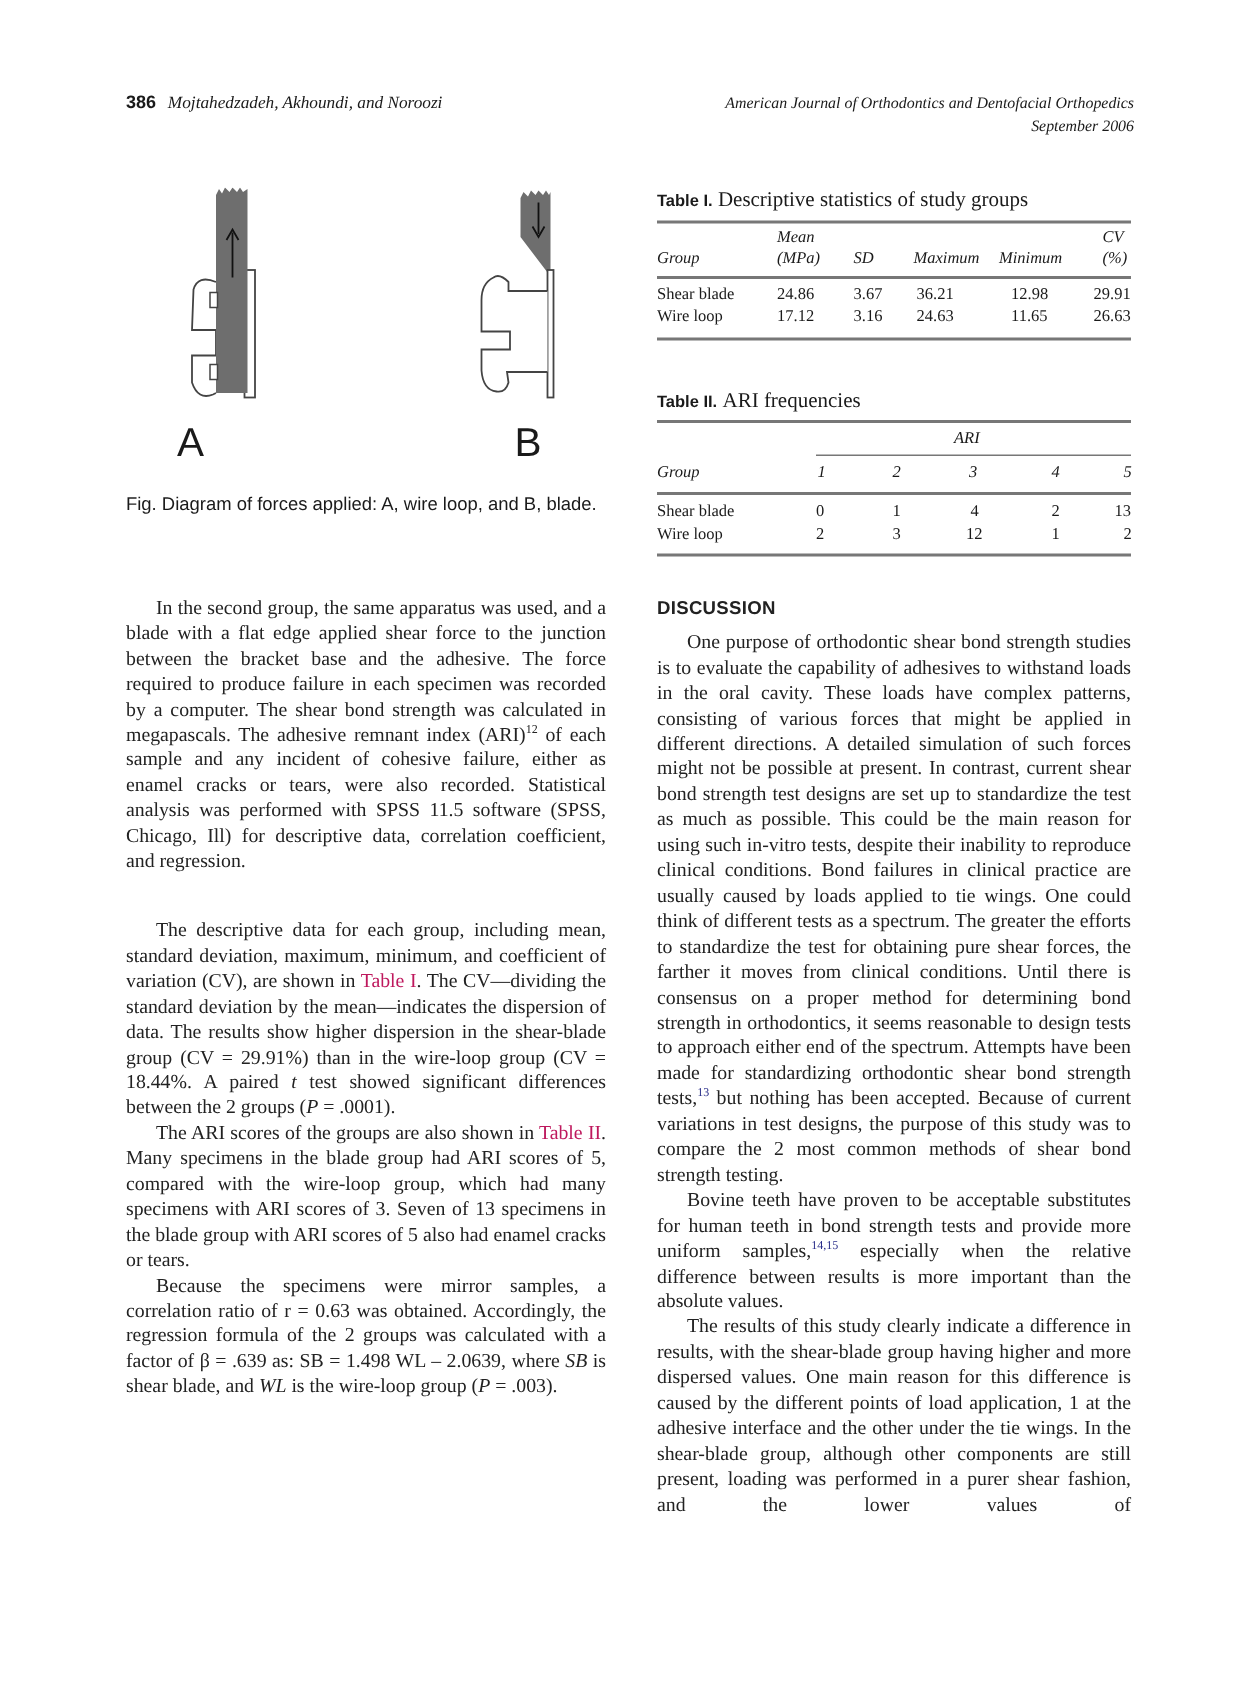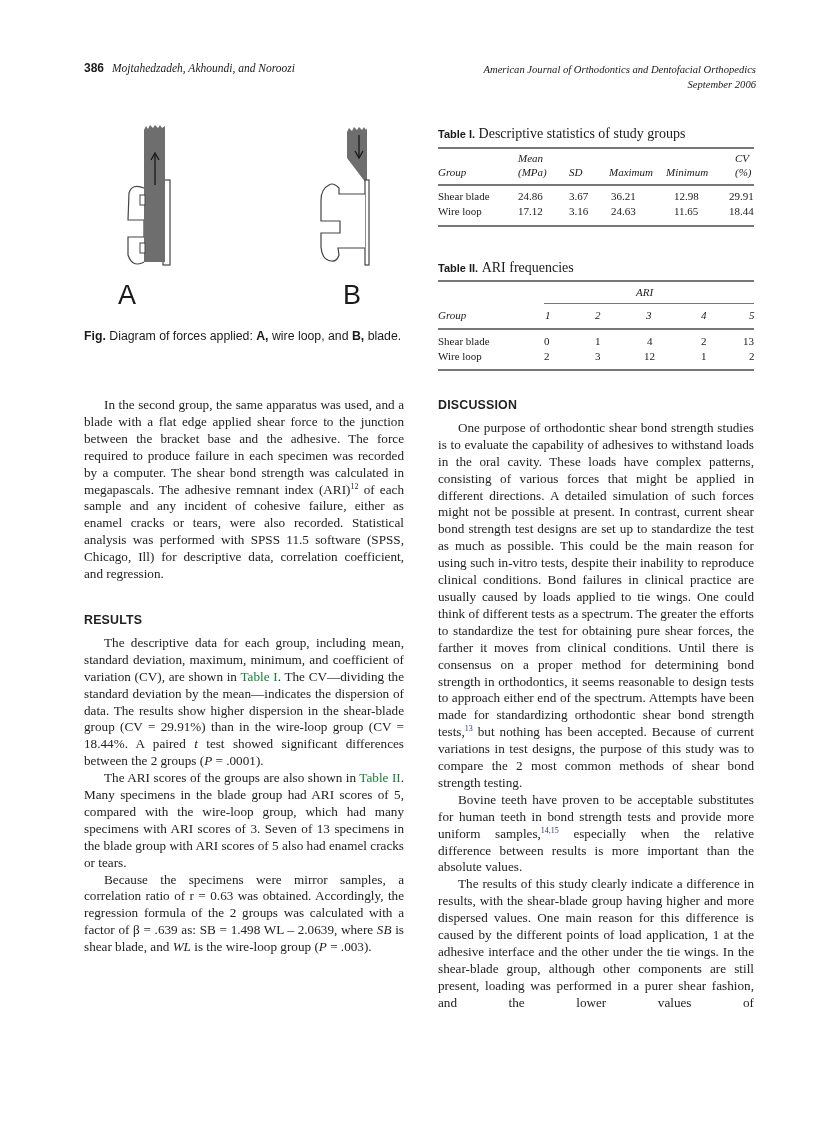--- a/index.html
+++ b/index.html
@@ -9,40 +9,40 @@
   .rh-left { position: absolute; left: 84px; top: 61px; font-size: 11.5px; }
   .rh-left .pg { font-family: "Liberation Sans", sans-serif; font-weight: bold; font-size: 12px; margin-right: 5px; }
   .rh-left .auth { font-family: "Liberation Serif", serif; font-style: italic; }
   .rh-right { position: absolute; right: 82px; top: 62px; text-align: right; font-family: "Liberation Serif", serif; font-style: italic; font-size: 10.6px; line-height: 15px; }
 
   
   .figure { position: absolute; left: 84px; top: 125px; width: 325px; height: 240px; }
   .figure svg { position: absolute; left: 0; top: 0; }
   .fig-label { position: absolute; font-family: "Liberation Sans", sans-serif; font-size: 27px; }
   .fig-caption { position: absolute; left: 84px; top: 328px; width: 322px; font-family: "Liberation Sans", sans-serif; font-size: 12.3px; line-height: 16px; text-align: justify; }
-  .fig-caption b { font-weight: bold; }
+  .fig-caption b { font-weight: normal; }
 
   
   .tbl-title { position: absolute; left: 438px; font-size: 14px; }
   .tbl-title .tn { font-family: "Liberation Sans", sans-serif; font-size: 11px; font-weight: bold; text-align: center; }
   .tbl-title .tt { font-family: "Liberation Serif", serif; font-size: 14px; }
   .rule { position: absolute; left: 438px; width: 316px; background: #777; }
   .table { position: absolute; left: 438px; width: 316px; font-family: "Liberation Serif", serif; font-size: 11px; }
   .table .row { position: absolute; left: 0; width: 316px; height: 14px; }
   .table .cell { position: absolute; top: 0; white-space: nowrap; }
   .table .hdr { font-style: italic; }
 
   
   .col { position: absolute; font-family: "Liberation Serif", serif; font-size: 13.2px; line-height: 16.9px; text-align: justify; color: #222; }
   .col p { margin: 0; }
   .col p.ind { text-indent: 20px; }
   .col .sec { font-family: "Liberation Sans", sans-serif; font-weight: bold; font-size: 12.4px; letter-spacing: 0.2px; margin: 0 0 6px 0; text-align: left; }
   .col sup { font-size: 8px; line-height: 0; vertical-align: super; color: #2b2f8a; }
   .col sup.blk { color: #222; }
-  .link { color: #15803d; }
+  .link { color: #be185d; }
   .it { font-style: italic; }
   .last { text-align-last: justify; }
 </style>
 </head>
 <body>
 
 <div class="rh-left">
   <span class="pg">386</span>
   <span class="auth">Mojtahedzadeh, Akhoundi, and Noroozi</span>
 </div>
@@ -117,21 +117,21 @@
     <span class="cell" style="left:173px;">36.21</span>
     <span class="cell" style="left:236px;">12.98</span>
     <span class="cell" style="left:291px;">29.91</span>
   </div>
   <div class="row" style="top:15px;">
     <span class="cell" style="left:0;">Wire loop</span>
     <span class="cell" style="left:80px;">17.12</span>
     <span class="cell" style="left:131px;">3.16</span>
     <span class="cell" style="left:173px;">24.63</span>
     <span class="cell" style="left:236px;">11.65</span>
-    <span class="cell" style="left:291px;">18.44</span>
+    <span class="cell" style="left:291px;">26.63</span>
   </div>
 </div>
 <div class="rule" style="top:225px; height:1.5px;"></div>
 
 <div class="tbl-title" style="top:260px;">
   <span class="tn">Table II.</span>
   <span class="tt">ARI frequencies</span>
 </div>
 <div class="rule" style="top:280px; height:1.5px;"></div>
 <div class="table" style="top:286px;">
@@ -167,21 +167,20 @@
     <span class="cell" style="left:206px;">12</span>
     <span class="cell" style="left:263px;">1</span>
     <span class="cell" style="left:311px;">2</span>
   </div>
 </div>
 <div class="rule" style="top:369px; height:1.5px;"></div>
 
 <div class="col" style="left:84px; top:397px; width:320px;">
   <p class="ind"><span>In the second group, the same apparatus was used, and a blade with a flat edge applied shear force to the junction between the bracket base and the adhesive. The force required to produce failure in each specimen was recorded by a computer. The shear bond strength was calculated in megapascals. The adhesive remnant index (ARI)</span><sup class="blk">12</sup><span> of each sample and any incident of cohesive failure, either as enamel cracks or tears, were also recorded. Statistical analysis was performed with SPSS 11.5 software (SPSS, Chicago, Ill) for descriptive data, correlation coefficient, and regression.</span></p>
   <div style="height:29px;"></div>
-  <div class="sec">RESULTS</div>
   <p class="ind"><span>The descriptive data for each group, including mean, standard deviation, maximum, minimum, and coefficient of variation (CV), are shown in </span><span class="link">Table I</span><span>. The CV—dividing the standard deviation by the mean—indicates the dispersion of data. The results show higher dispersion in the shear-blade group (CV = 29.91%) than in the wire-loop group (CV = 18.44%. A paired </span><span class="it">t</span><span> test showed significant differences between the 2 groups (</span><span class="it">P</span><span> = .0001).</span></p>
   <p class="ind"><span>The ARI scores of the groups are also shown in </span><span class="link">Table II</span><span>. Many specimens in the blade group had ARI scores of 5, compared with the wire-loop group, which had many specimens with ARI scores of 3. Seven of 13 specimens in the blade group with ARI scores of 5 also had enamel cracks or tears.</span></p>
   <p class="ind"><span>Because the specimens were mirror samples, a correlation ratio of r = 0.63 was obtained. Accordingly, the regression formula of the 2 groups was calculated with a factor of β = .639 as: SB = 1.498 WL – 2.0639, where </span><span class="it">SB</span><span> is shear blade, and </span><span class="it">WL</span><span> is the wire-loop group (</span><span class="it">P</span><span> = .003).</span></p>
 </div>
 
 <div class="col" style="left:438px; top:397px; width:316px;">
   <div class="sec">DISCUSSION</div>
   <p class="ind"><span>One purpose of orthodontic shear bond strength studies is to evaluate the capability of adhesives to withstand loads in the oral cavity. These loads have complex patterns, consisting of various forces that might be applied in different directions. A detailed simulation of such forces might not be possible at present. In contrast, current shear bond strength test designs are set up to standardize the test as much as possible. This could be the main reason for using such in-vitro tests, despite their inability to reproduce clinical conditions. Bond failures in clinical practice are usually caused by loads applied to tie wings. One could think of different tests as a spectrum. The greater the efforts to standardize the test for obtaining pure shear forces, the farther it moves from clinical conditions. Until there is consensus on a proper method for determining bond strength in orthodontics, it seems reasonable to design tests to approach either end of the spectrum. Attempts have been made for standardizing orthodontic shear bond strength tests,</span><sup>13</sup><span> but nothing has been accepted. Because of current variations in test designs, the purpose of this study was to compare the 2 most common methods of shear bond strength testing.</span></p>
   <p class="ind"><span>Bovine teeth have proven to be acceptable substitutes for human teeth in bond strength tests and provide more uniform samples,</span><sup>14,15</sup><span> especially when the relative difference between results is more important than the absolute values.</span></p>
   <p class="ind last"><span>The results of this study clearly indicate a difference in results, with the shear-blade group having higher and more dispersed values. One main reason for this difference is caused by the different points of load application, 1 at the adhesive interface and the other under the tie wings. In the shear-blade group, although other components are still present, loading was performed in a purer shear fashion, and the lower values of</span></p>

